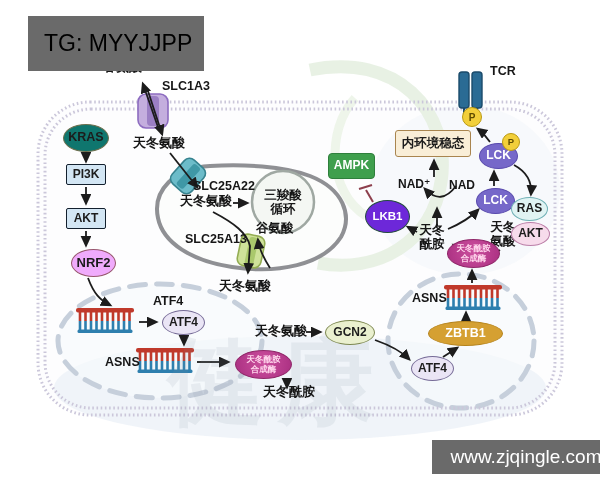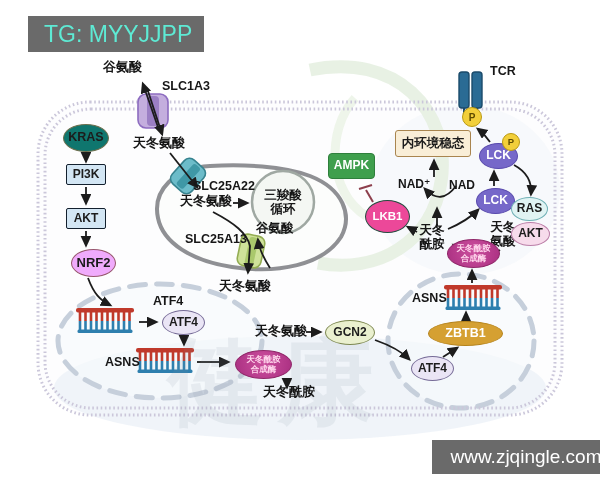--- a/index.html
+++ b/index.html
@@ -8,22 +8,22 @@
   #bg{position:absolute;left:0;top:0;z-index:0;}
   .lbl{position:absolute;z-index:3;font-weight:600;color:#161616;font-size:12.5px;white-space:nowrap;line-height:1.15;}
   .ctr{text-align:center;}
   .node{position:absolute;z-index:3;display:flex;flex-direction:column;align-items:center;justify-content:center;
         font-weight:700;color:#1c1c1c;line-height:1.1;box-sizing:border-box;}
   .ellipse{border-radius:50%;}
   .rrect{border-radius:3px;}
   .white{color:#ffffff;}
   #watermark{position:absolute;z-index:1;left:168px;top:318px;font-size:96px;font-weight:700;
              letter-spacing:14px;color:rgba(135,148,163,0.12);white-space:nowrap;}
-  #tg-box{position:absolute;z-index:5;left:28px;top:16px;width:176px;height:36px;background:#6a6a6a;
-          color:#5eead4;font-size:23px;font-weight:500;display:flex;align-items:center;padding-left:16px;box-sizing:border-box;}
+  #tg-box{position:absolute;z-index:5;left:28px;top:16px;width:176px;height:55px;background:#6a6a6a;
+          color:#000000;font-size:23px;font-weight:500;display:flex;align-items:center;padding-left:16px;box-sizing:border-box;}
   #site-box{position:absolute;z-index:5;left:432px;top:440px;width:188px;height:34px;background:#6a6a6a;
           color:#fff;font-size:19px;display:flex;align-items:center;justify-content:center;}
 </style>
 </head>
 <body>
 
 <div id="canvas">
 
 <svg id="bg" width="600" height="480" viewBox="0 0 600 480">
   <defs>
@@ -216,21 +216,21 @@
   <div>合成酶</div>
 </div>
 <div class="node ellipse" style="left:325px;top:320px;width:50px;height:25px;background:#eaf0cf;border:1.5px solid #7d8851;font-size:12px;">GCN2</div>
 <div class="node ellipse" style="left:411px;top:356px;width:43px;height:25px;background:#eae5f5;border:1.5px solid #756a96;font-size:12px;">ATF4</div>
 <div class="node ellipse white" style="left:428px;top:321px;width:75px;height:25px;background:#d5a032;border:1.5px solid #b5831c;font-size:12.5px;">ZBTB1</div>
 <div class="node ellipse" style="left:447px;top:239px;width:53px;height:29px;background:radial-gradient(circle at 50% 40%, #cc4f9e, #a82e80);border:1px solid #8f2668;color:#ffd6ec;font-size:8.5px;">
   <div>天冬酰胺</div>
   <div>合成酶</div>
 </div>
 
-<div class="node ellipse white" style="left:365px;top:200px;width:45px;height:33px;background:#ec4899;border:1.5px solid #234a3e;font-size:11.5px;">LKB1</div>
+<div class="node ellipse white" style="left:365px;top:200px;width:45px;height:33px;background:#6d28d9;border:1.5px solid #234a3e;font-size:11.5px;">LKB1</div>
 <div class="node rrect" style="left:395px;top:130px;width:76px;height:27px;background:#f9eed7;border:1.6px solid #a9854f;font-size:12.5px;">内环境稳态</div>
 <div class="node rrect white" style="left:328px;top:153px;width:47px;height:26px;background:#3f9f4d;border:1.5px solid #2f7f3c;font-size:12px;border-radius:4px;">AMPK</div>
 
 <div class="node ellipse white" style="left:476px;top:188px;width:39px;height:26px;background:#7668c9;border:1.5px solid #594aad;font-size:12px;">LCK</div>
 <div class="node ellipse white" style="left:479px;top:143px;width:39px;height:26px;background:#7668c9;border:1.5px solid #594aad;font-size:12px;">LCK</div>
 <div class="node ellipse" style="left:502px;top:133px;width:18px;height:18px;background:#f2cf3a;border:1.5px solid #bb9a13;color:#5f4c00;font-size:9.5px;">P</div>
 <div class="node ellipse" style="left:462px;top:107px;width:20px;height:20px;background:#f2cf3a;border:1.5px solid #bb9a13;color:#5f4c00;font-size:10px;">P</div>
 <div class="node ellipse" style="left:511px;top:197px;width:37px;height:24px;background:#e0f3f3;border:1.5px solid #6fb0b5;font-size:12px;">RAS</div>
 <div class="node ellipse" style="left:511px;top:222px;width:39px;height:24px;background:#f7dbeb;border:1.5px solid #bb7fa8;font-size:12px;">AKT</div>
 

